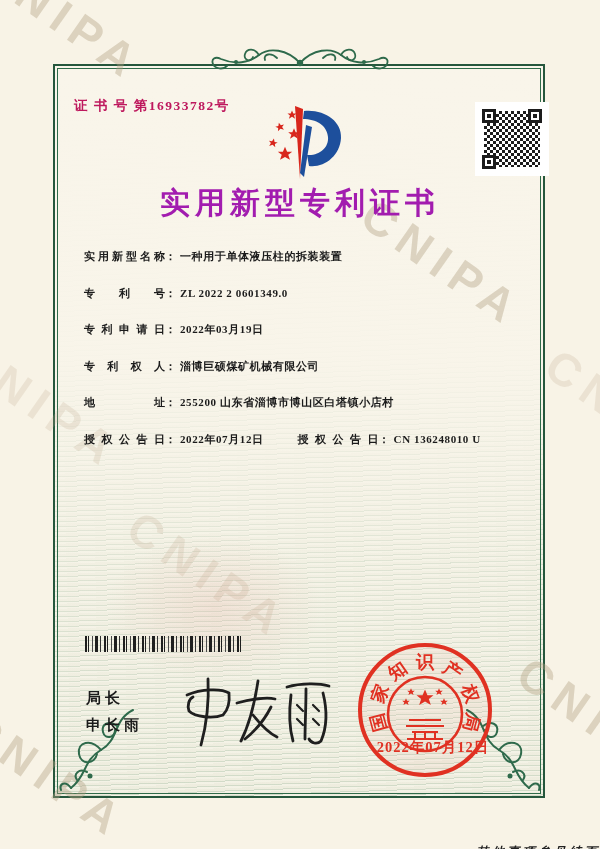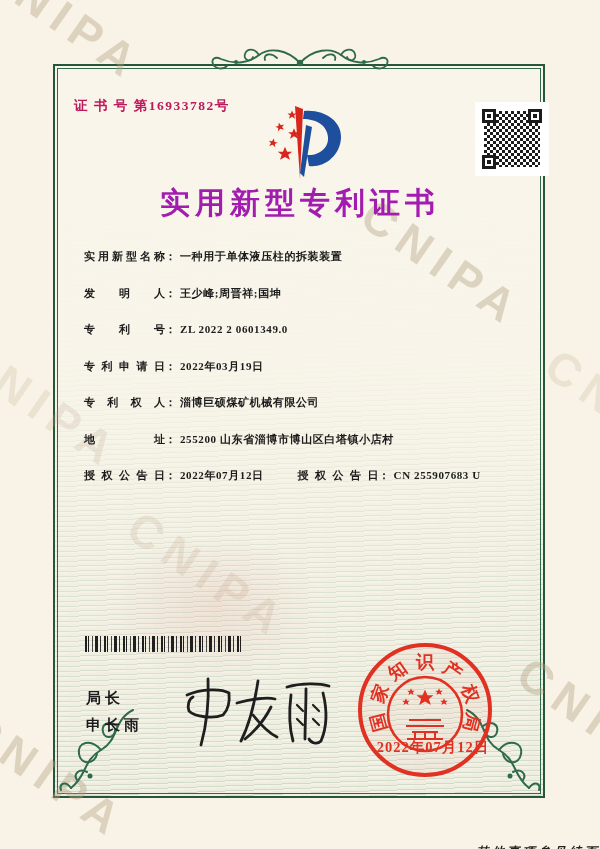--- a/index.html
+++ b/index.html
@@ -182,36 +182,33 @@
     <div class="qf bl"></div>
   </div>
 
   <div class="title">实用新型专利证书</div>
 
   <div class="fields">
     <div class="frow">
       <span class="flabel">实用新型名称</span><span class="fcolon">：</span><span class="fvalue">一种用于单体液压柱的拆装装置</span>
     </div>
     <div class="frow">
-      <span class="flabel">发明人</span><span class="fcolon">：</span><span class="fvalue">王少峰;周晋祥;国坤</span>
-    </div>
-    <div class="frow">
       <span class="flabel">专利号</span><span class="fcolon">：</span><span class="fvalue">ZL 2022 2 0601349.0</span>
     </div>
     <div class="frow">
       <span class="flabel">专利申请日</span><span class="fcolon">：</span><span class="fvalue">2022年03月19日</span>
     </div>
     <div class="frow">
       <span class="flabel">专利权人</span><span class="fcolon">：</span><span class="fvalue">淄博巨硕煤矿机械有限公司</span>
     </div>
     <div class="frow">
       <span class="flabel">地址</span><span class="fcolon">：</span><span class="fvalue">255200 山东省淄博市博山区白塔镇小店村</span>
     </div>
     <div class="frow">
-      <span class="flabel">授权公告日</span><span class="fcolon">：</span><span class="fvalue">2022年07月12日</span><span class="flabel g2">授权公告日</span><span class="fcolon">：</span><span class="fvalue">CN 255907683 U</span>
+      <span class="flabel">授权公告日</span><span class="fcolon">：</span><span class="fvalue">2022年07月12日</span><span class="flabel g2">授权公告日</span><span class="fcolon">：</span><span class="fvalue">CN 136248010 U</span>
     </div>
   </div>
 
 
   <div class="barcode"></div>
 
   <div class="sig-title">局长</div>
   <div class="sig-name">申长雨</div>
 
   <svg class="signature" width="168" height="78" viewBox="0 0 168 78">

